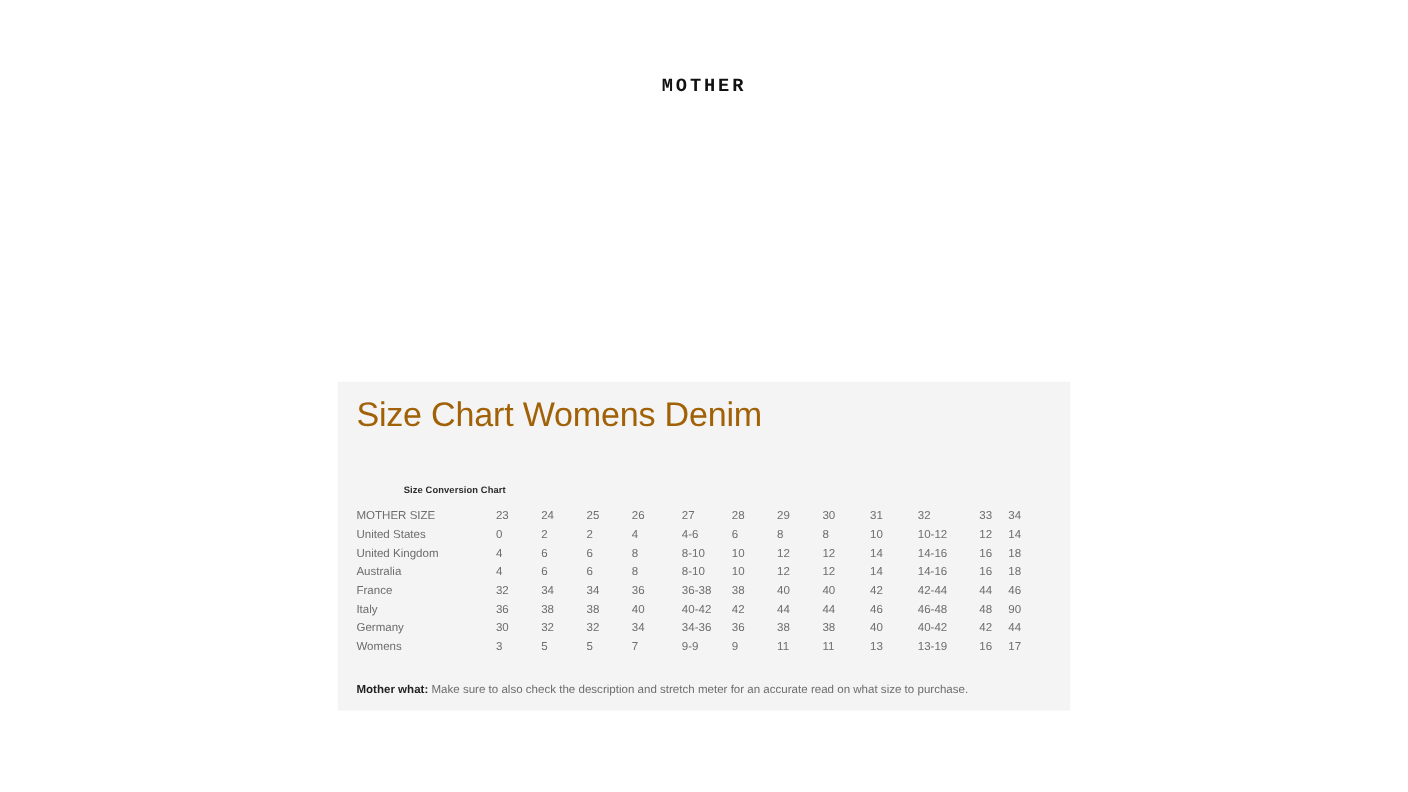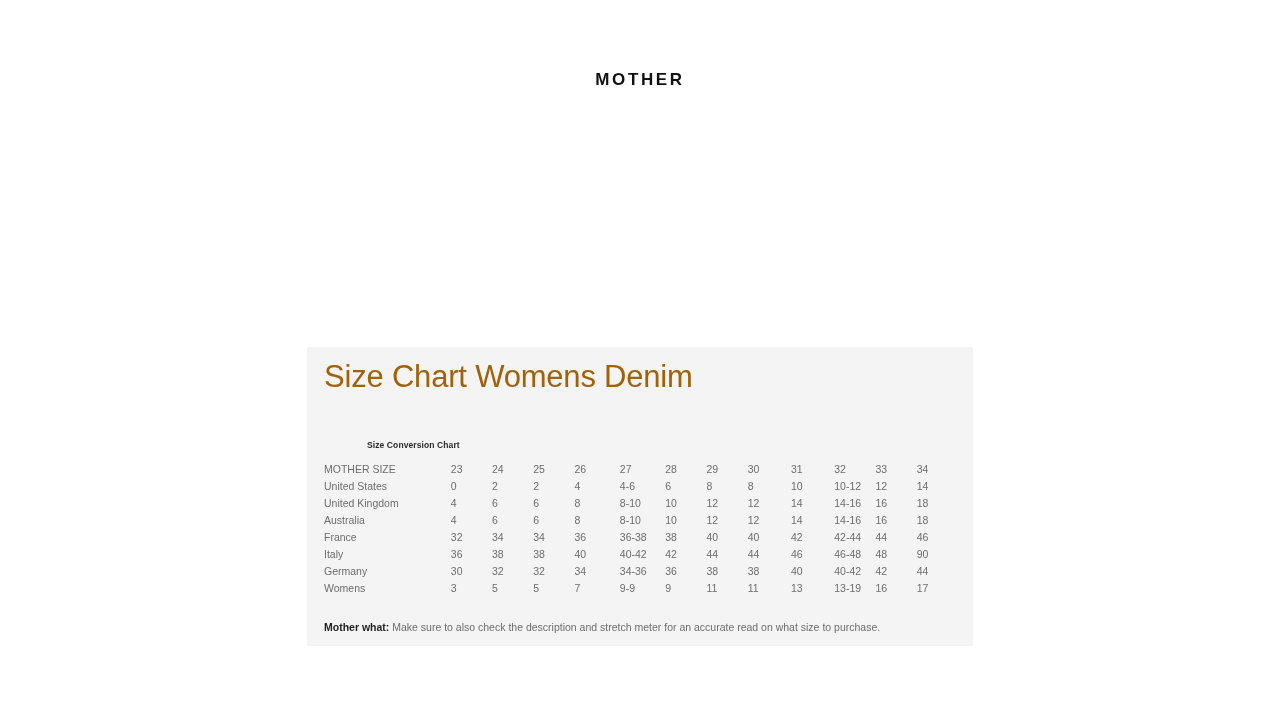--- a/index.html
+++ b/index.html
@@ -22,21 +22,21 @@
 
   
   .brand-header {
     position: absolute;
     top: 70px;
     left: 0;
     width: 1280px;
     text-align: center;
   }
   .brand-wordmark {
-    font-family: Liberation Sans, sans-serif;
+    font-family: Liberation Mono, monospace;
     font-size: 17px;
     font-weight: 700;
     letter-spacing: 2.6px;
     color: #111111;
     display: inline-block;
   }
 
   
   .size-chart-panel {
     position: absolute;
@@ -98,21 +98,21 @@
   table.size-table td.c0 { width: 39px; }
   table.size-table td.c1 { width: 39px; }
   table.size-table td.c2 { width: 39px; }
   table.size-table td.c3 { width: 43px; }
   table.size-table td.c4 { width: 43px; }
   table.size-table td.c5 { width: 39px; }
   table.size-table td.c6 { width: 39px; }
   table.size-table td.c7 { width: 41px; }
   table.size-table td.c8 { width: 41px; }
   table.size-table td.c9 { width: 39px; }
-  table.size-table td.c10 { width: 39px; }
+  table.size-table td.c10 { width: 39px; text-align: center; }
   table.size-table td.c11 { width: 39px; }
 
   .mother-says {
     position: absolute;
     left: 17px;
     top: 274px;
     font-size: 10.5px;
     color: #6d6d6d;
     line-height: 1.3;
   }

